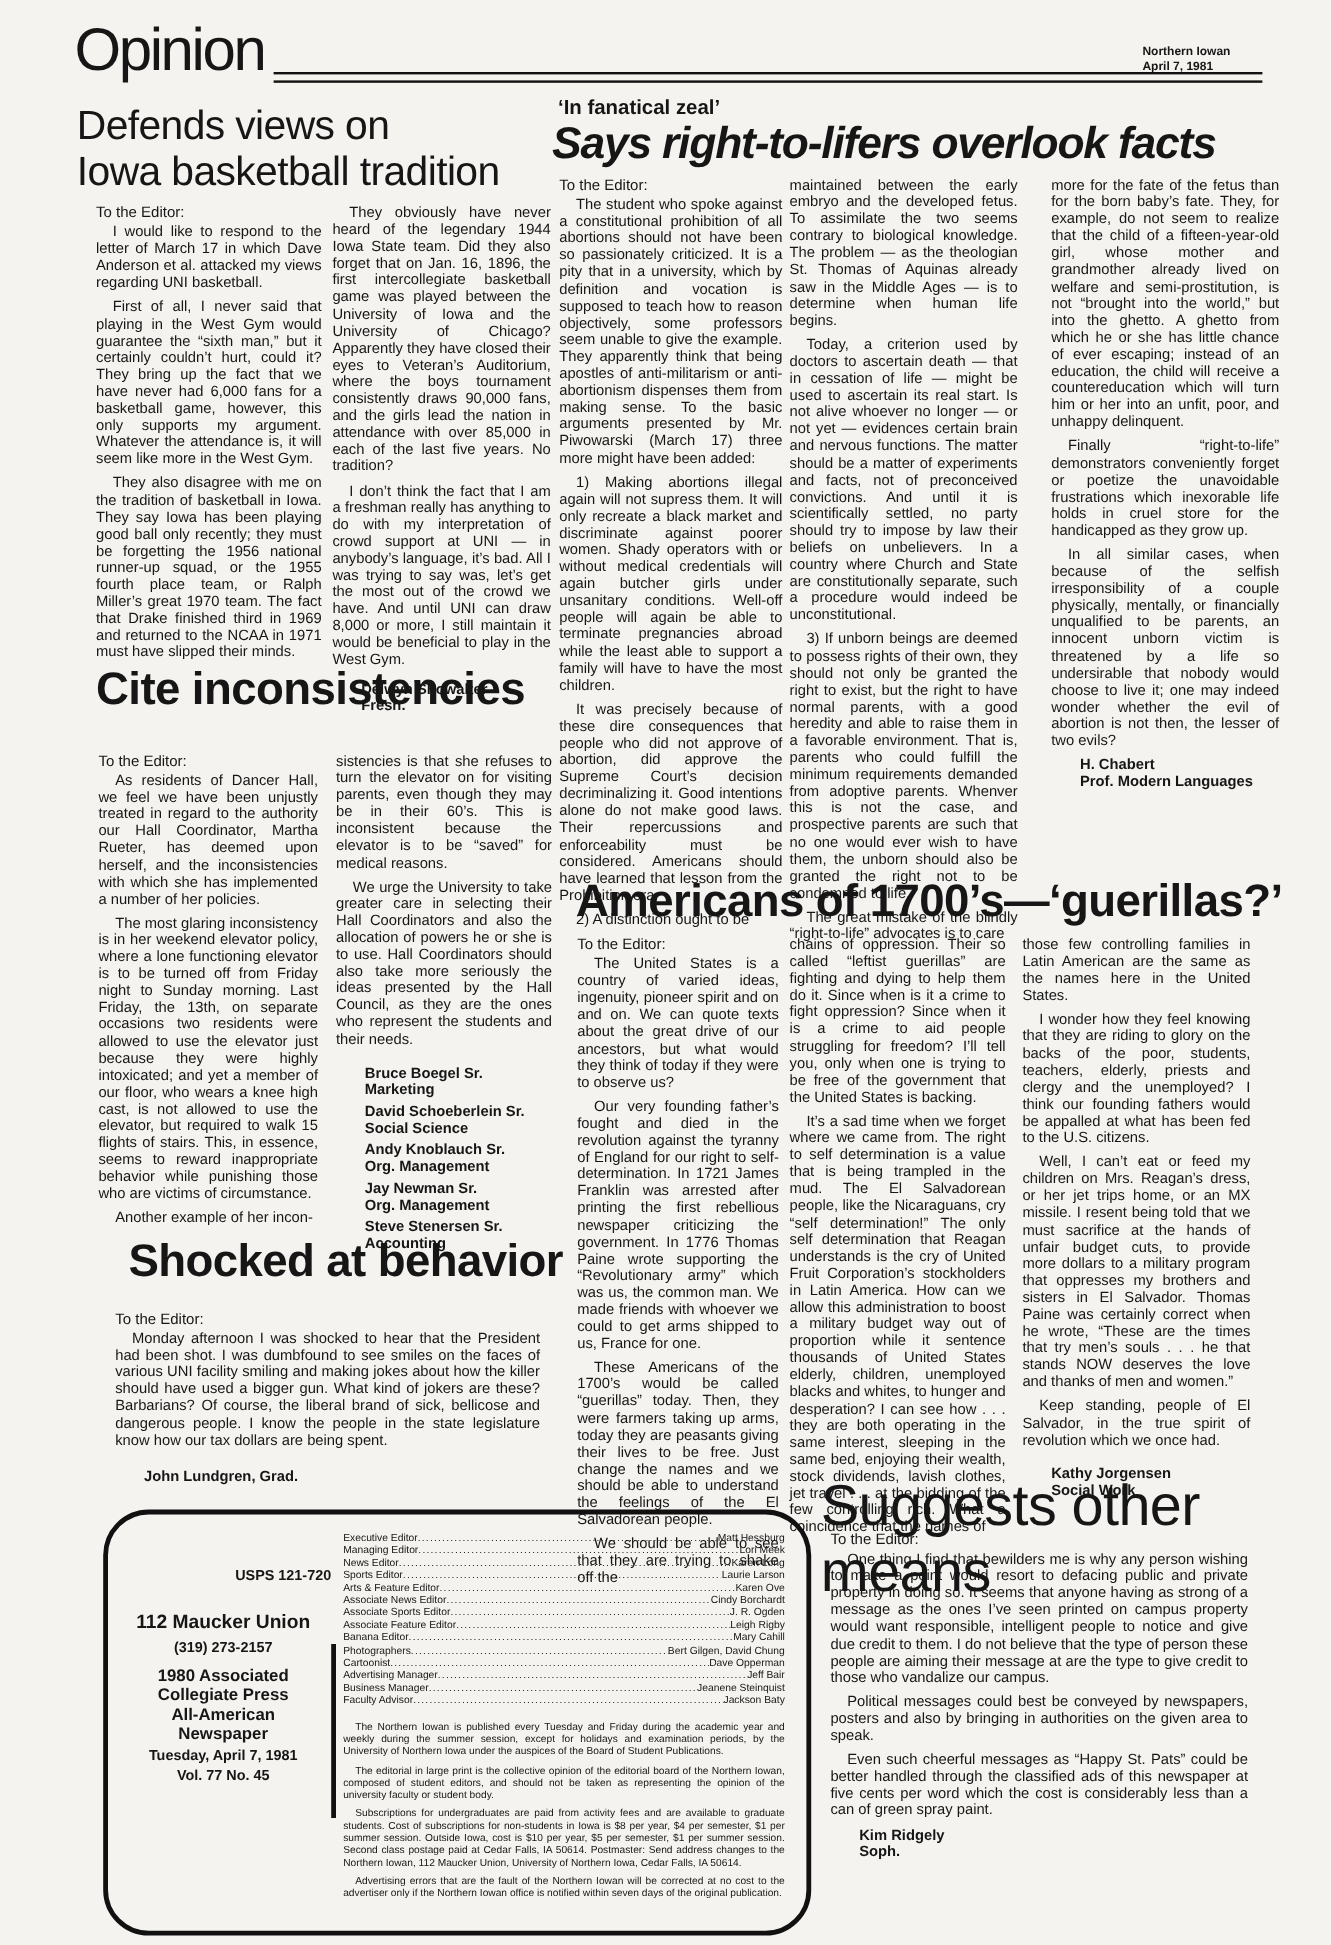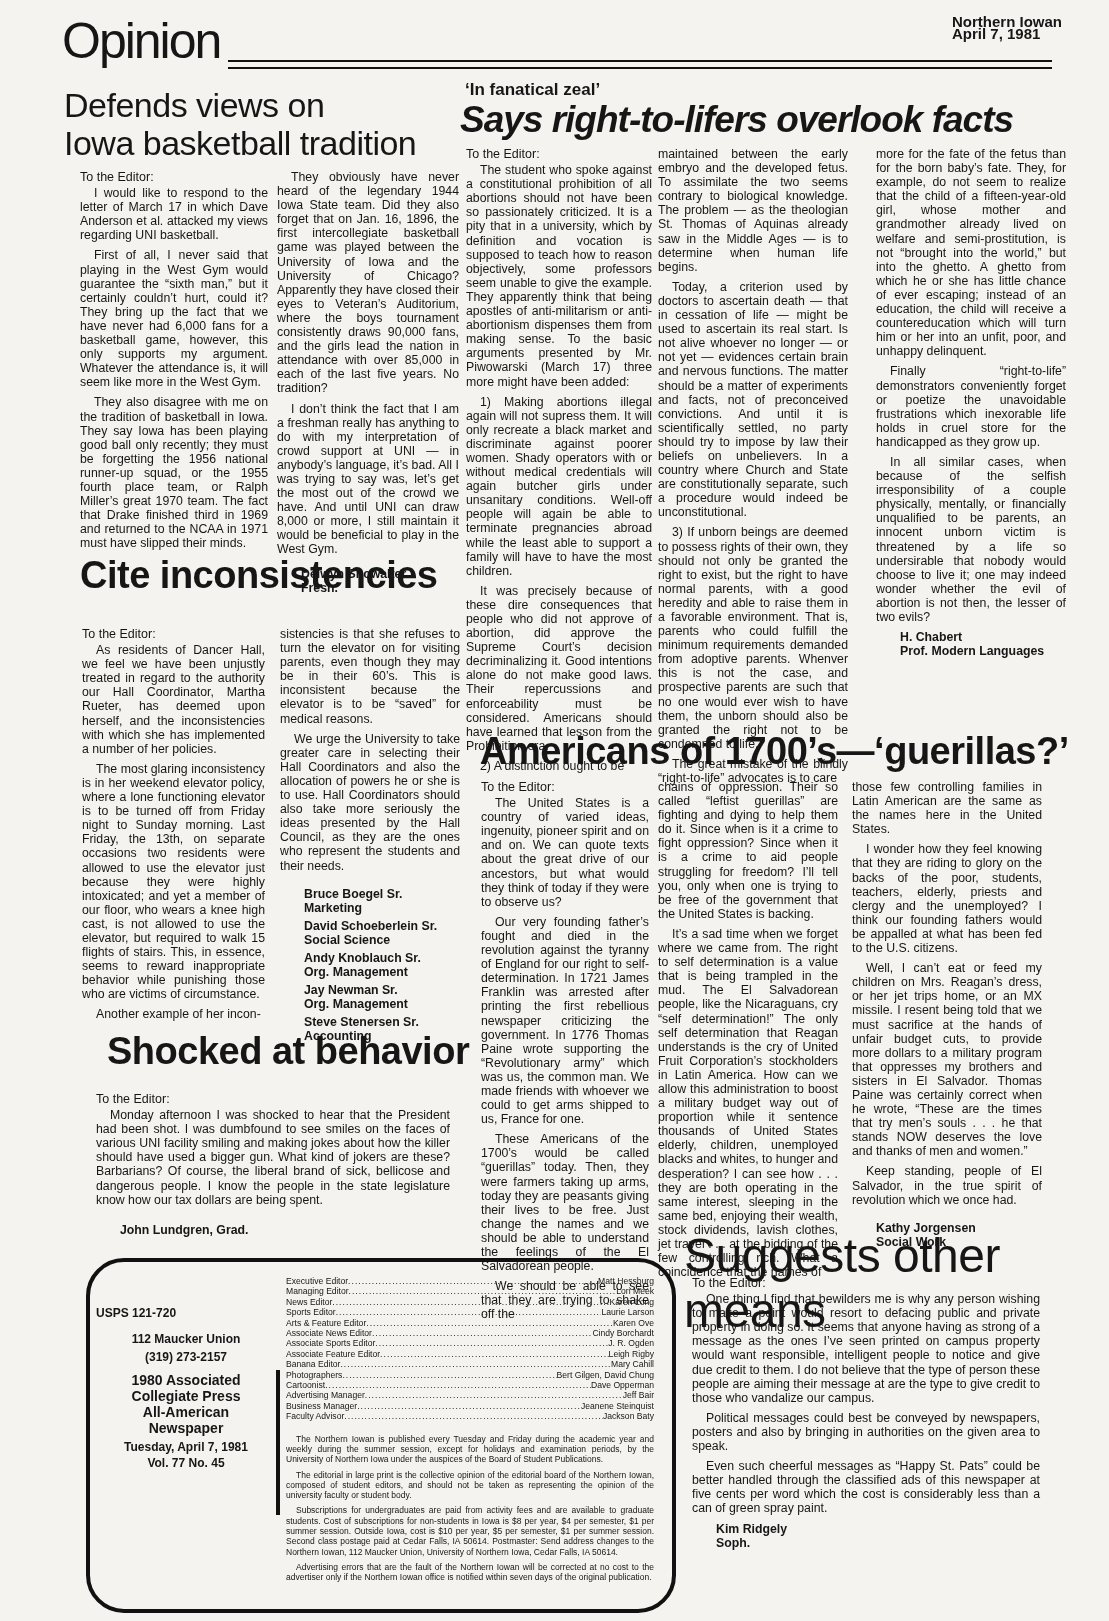--- a/index.html
+++ b/index.html
@@ -20,21 +20,21 @@
   .staff-row .dots{flex:1;overflow:hidden;white-space:nowrap;letter-spacing:1px;}
   .staff-row .dots::after{content:"................................................................................................................................................................";}
   .staff-row .name{white-space:nowrap;}
   .fine p{margin:0 0 5px 0;text-indent:10px;font-size:8.5px;line-height:10.3px;text-align:justify;}
 </style>
 </head>
 <body>
 
 <div class="abs" style="left:62px;top:14px;font-size:50px;letter-spacing:-2px;line-height:54px;">Opinion</div>
 <div class="masthead-rule"></div>
-<div class="abs" style="left:952px;top:16px;font-size:15px;font-weight:bold;line-height:12px;">
+<div class="abs" style="left:952px;top:38px;font-size:10px;font-weight:bold;line-height:12px;">
   <div>Northern Iowan</div>
   <div>April 7, 1981</div>
 </div>
 
 <div class="abs hl-light" style="left:64px;top:86px;font-size:34px;line-height:38px;">
   <div>Defends views on</div>
   <div>Iowa basketball tradition</div>
 </div>
 <div class="col body-text" style="left:80px;top:170px;width:188px;">
   <div class="to-ed">To the Editor:</div>
@@ -135,22 +135,22 @@
   <p>Well, I can’t eat or feed my children on Mrs. Reagan’s dress, or her jet trips home, or an MX missile. I resent being told that we must sacrifice at the hands of unfair budget cuts, to provide more dollars to a military program that oppresses my brothers and sisters in El Salvador. Thomas Paine was certainly correct when he wrote, “These are the times that try men’s souls . . . he that stands NOW deserves the love and thanks of men and women.”</p>
   <p>Keep standing, people of El Salvador, in the true spirit of revolution which we once had.</p>
   <div class="sig" style="margin-top:14px;">
     <div>Kathy Jorgensen</div>
     <div>Social Work</div>
   </div>
 </div>
 
 <div class="box">
   <div class="abs" style="left:6px;top:0;width:180px;text-align:center;">
-    <div style="text-align:left;font-weight:bold;font-size:12px;margin-top:44px;">USPS 121-720</div>
-    <div style="font-weight:bold;font-size:12px;margin-top:12px;">112 Maucker Union</div>
+    <div style="text-align:right;font-weight:bold;font-size:12px;margin-top:44px;">USPS 121-720</div>
+    <div style="font-weight:bold;font-size:16px;margin-top:24px;">112 Maucker Union</div>
     <div style="font-weight:bold;font-size:12px;margin-top:4px;">(319) 273-2157</div>
     <div style="font-weight:bold;font-size:14px;line-height:16px;margin-top:8px;">
       <div>1980 Associated</div>
       <div>Collegiate Press</div>
       <div>All-American</div>
       <div>Newspaper</div>
     </div>
     <div style="font-weight:bold;font-size:12px;margin-top:4px;">Tuesday, April 7, 1981</div>
     <div style="font-weight:bold;font-size:12px;margin-top:2px;">Vol. 77 No. 45</div>
   </div>

